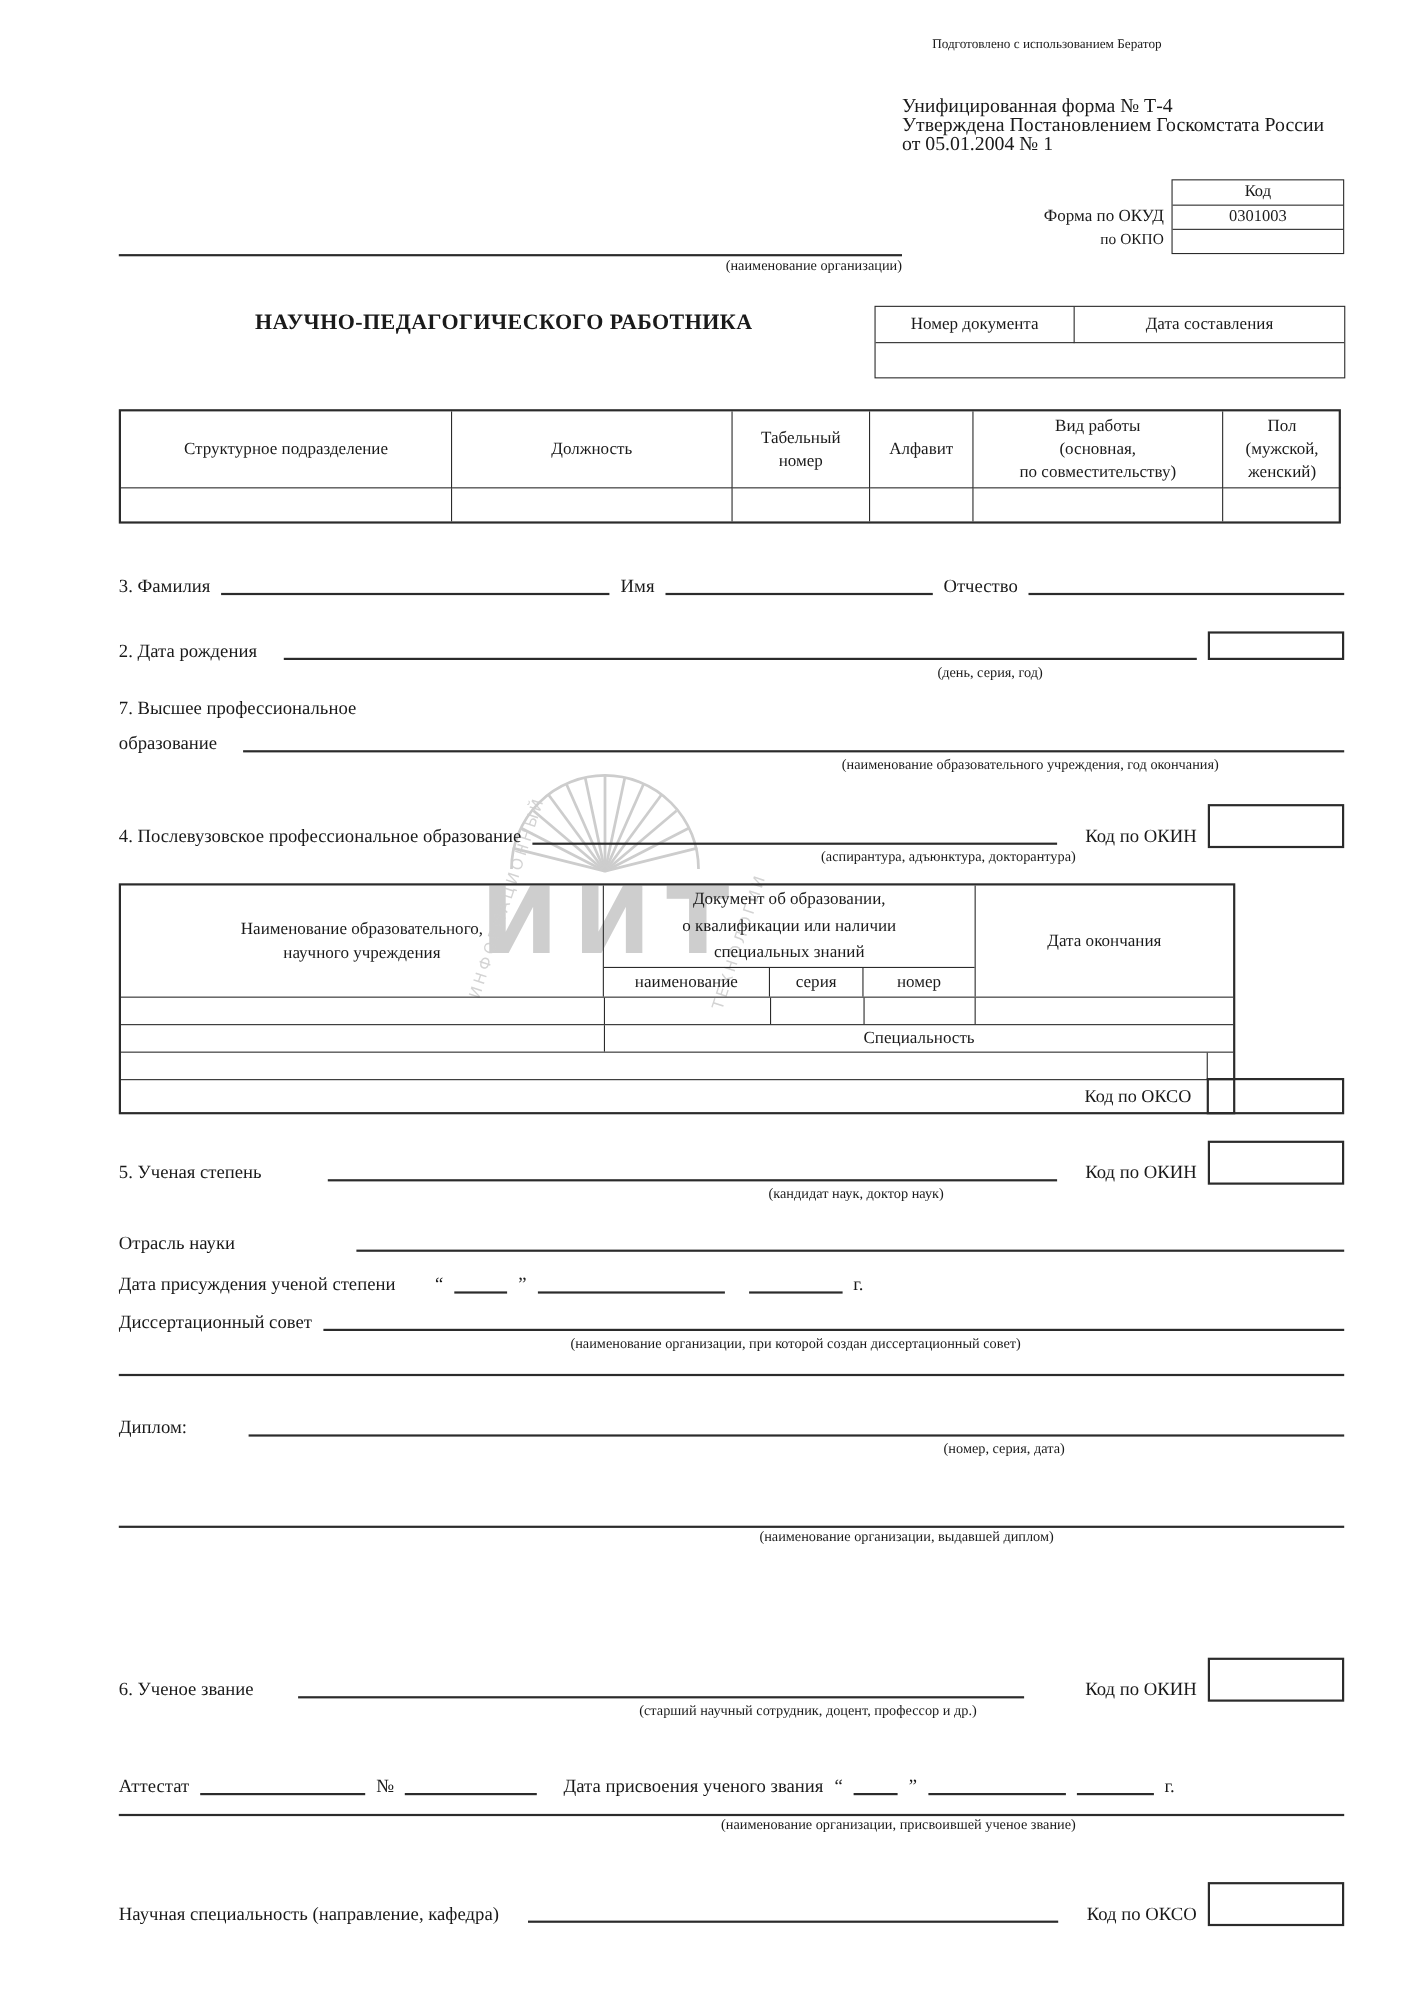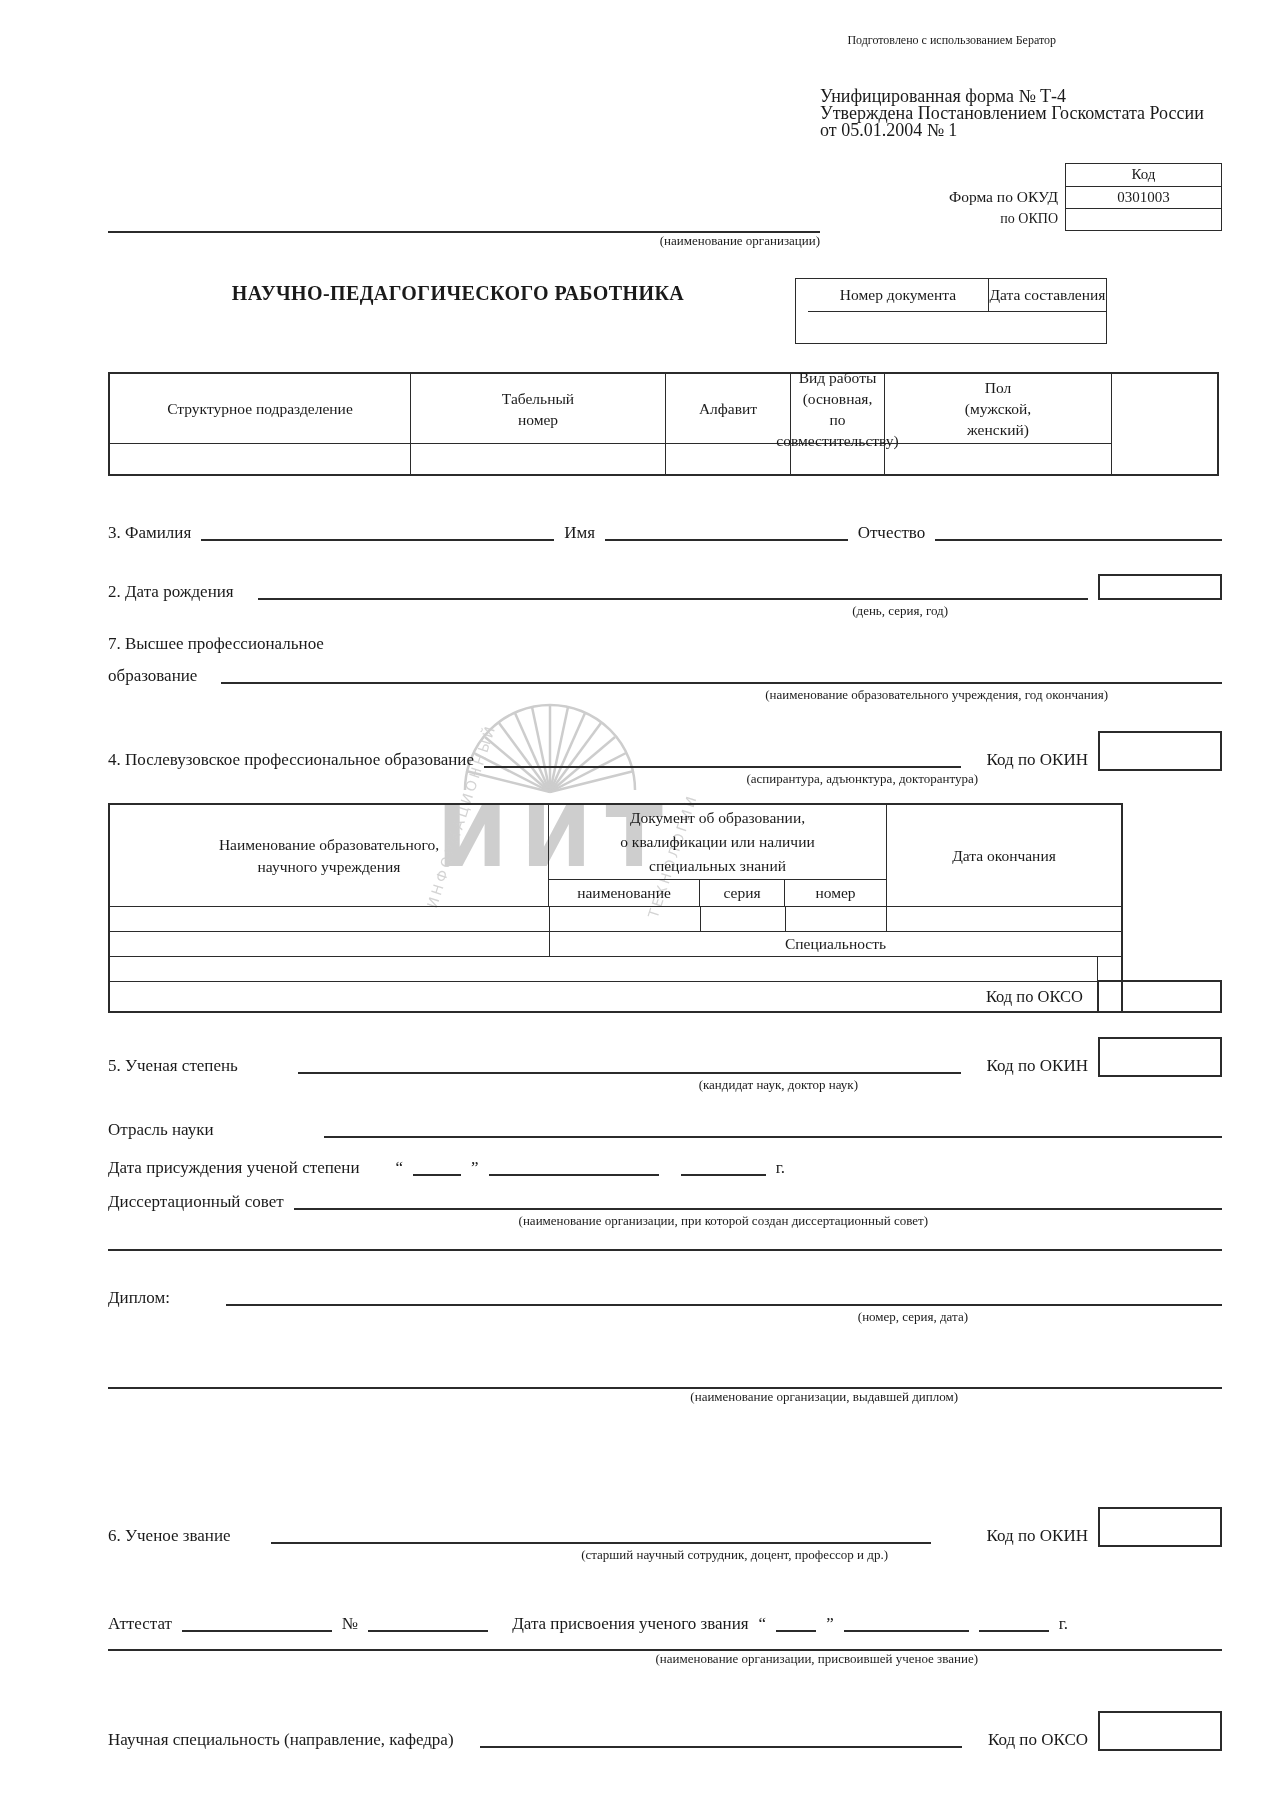--- a/index.html
+++ b/index.html
@@ -47,21 +47,21 @@
   .w150{flex:0 0 150px}.w120{flex:0 0 120px}.w40{flex:0 0 40px}.w125{flex:0 0 125px}.w70{flex:0 0 70px}
   .f32{flex:32 1 0}.f22{flex:22 1 0}.f26{flex:26 1 0}
 
   
   .org-line { width: 712px; margin-top: 231px; }
   .org-cap { width: 712px; }
 
   
   .title-row { position: relative; margin-top: 27px; height: 96px; }
   .doc-title { width: 700px; text-align: center; font-size: 20px; font-weight: bold; line-height: 30px; letter-spacing: .4px; padding-top: 2px; }
-  .doc-table { position: absolute; left: 687px; top: 2px; width: 312px; border: 1.5px solid #2b2b2b; display: grid; grid-template-columns: 181px 1fr; font-size: 15.5px; padding-left: 12px; }
+  .doc-table { position: absolute; left: 687px; top: 2px; width: 428px; border: 1.5px solid #2b2b2b; display: grid; grid-template-columns: 181px 1fr; font-size: 15.5px; }
   .doc-table .hc { height: 33px; display:flex; align-items:center; justify-content:center; border-bottom: 1.5px solid #2b2b2b; }
   .doc-table .vc { height: 31px; }
   .doc-table .hc:first-child, .doc-table .vc:first-child { border-right: 1.5px solid #2b2b2b; }
 
   
   .btable { width: 1111px; border: 2px solid #2b2b2b; display: grid; grid-template-columns: 301px 255px 125px 94px 227px 107px; font-size: 15.5px; }
   .btable .hc { height: 70px; display:flex; align-items:center; justify-content:center; text-align:center; white-space: pre-line; line-height: 21px; border-bottom: 1.5px solid #2b2b2b; }
   .btable .vc { height: 30px; }
   .btable .hc:not(:nth-child(6)), .btable .vc:not(:nth-child(12)) { border-right: 1.5px solid #2b2b2b; }
 
@@ -145,20 +145,21 @@
       <div class="doc-table">
         <div class="hc">Номер документа</div>
         <div class="hc">Дата составления</div>
         <div class="vc"></div>
         <div class="vc"></div>
       </div>
     </div>
 
     <div class="btable">
       <div class="hc">Структурное подразделение</div>
+      <div class="hc">Должность</div>
       <div class="hc">Табельный
 номер</div>
       <div class="hc">Алфавит</div>
       <div class="hc">Вид работы
 (основная,
 по совместительству)</div>
       <div class="hc">Пол
 (мужской,
 женский)</div>
       <div class="vc"></div>

